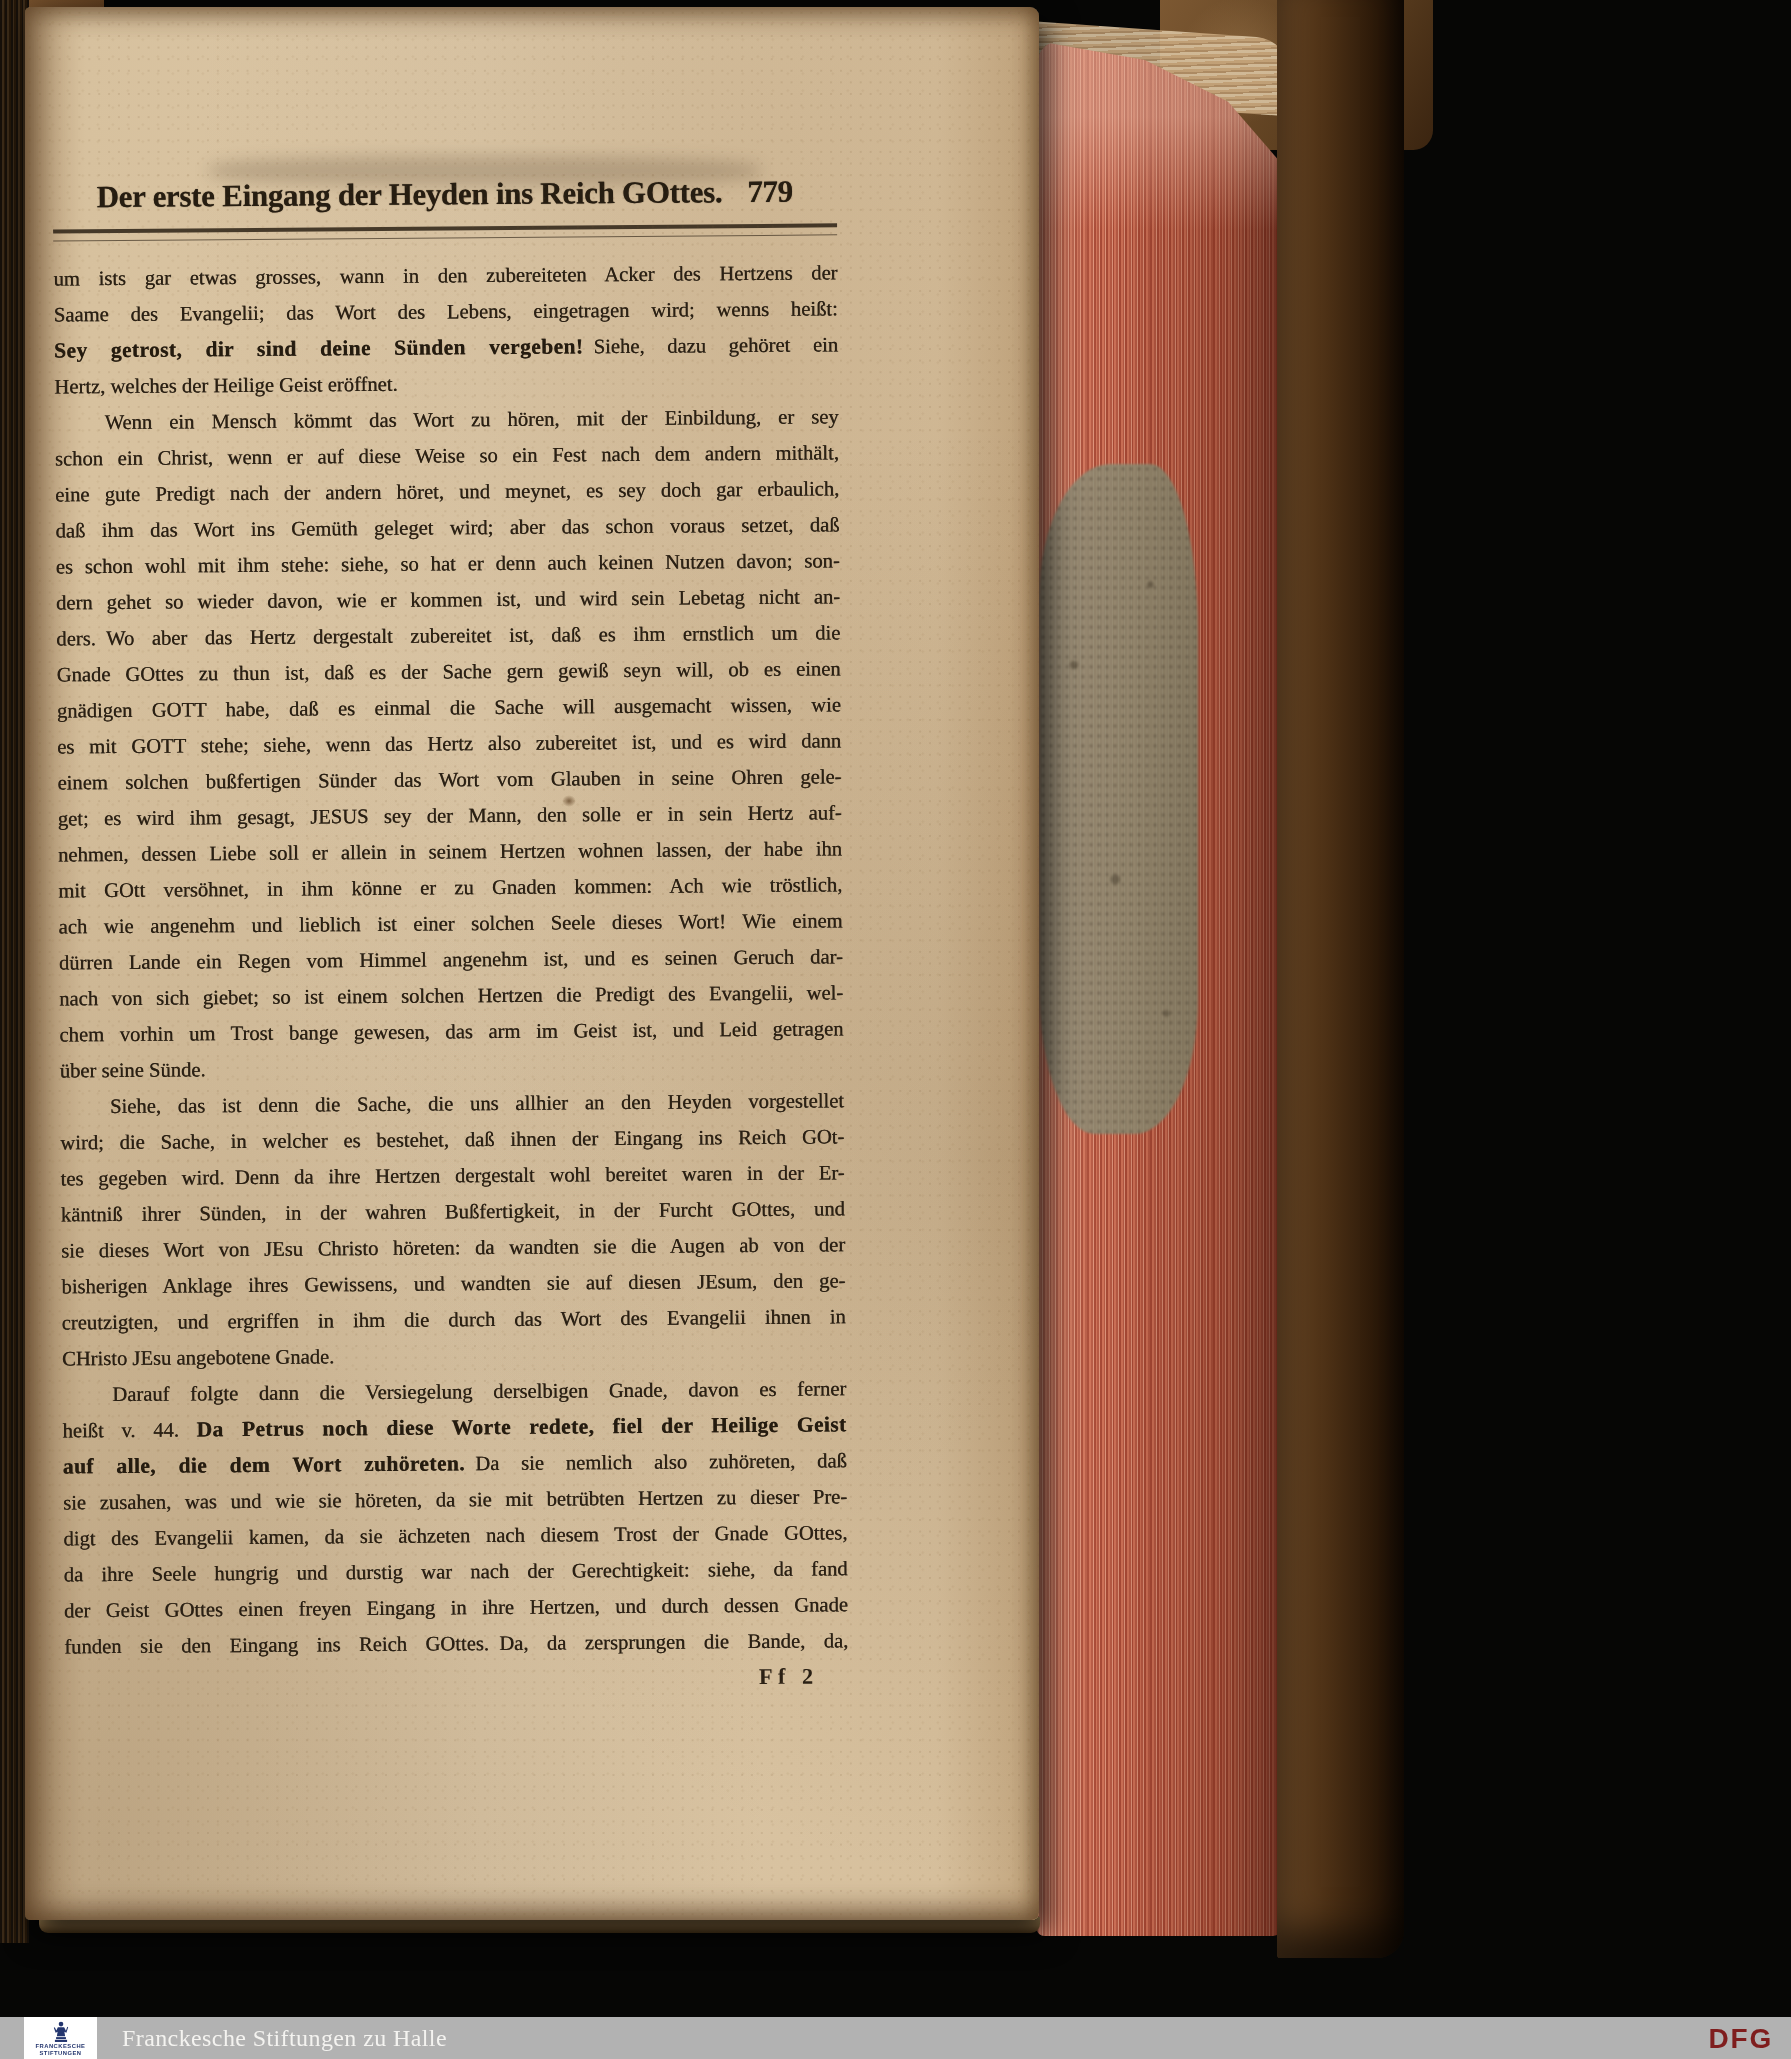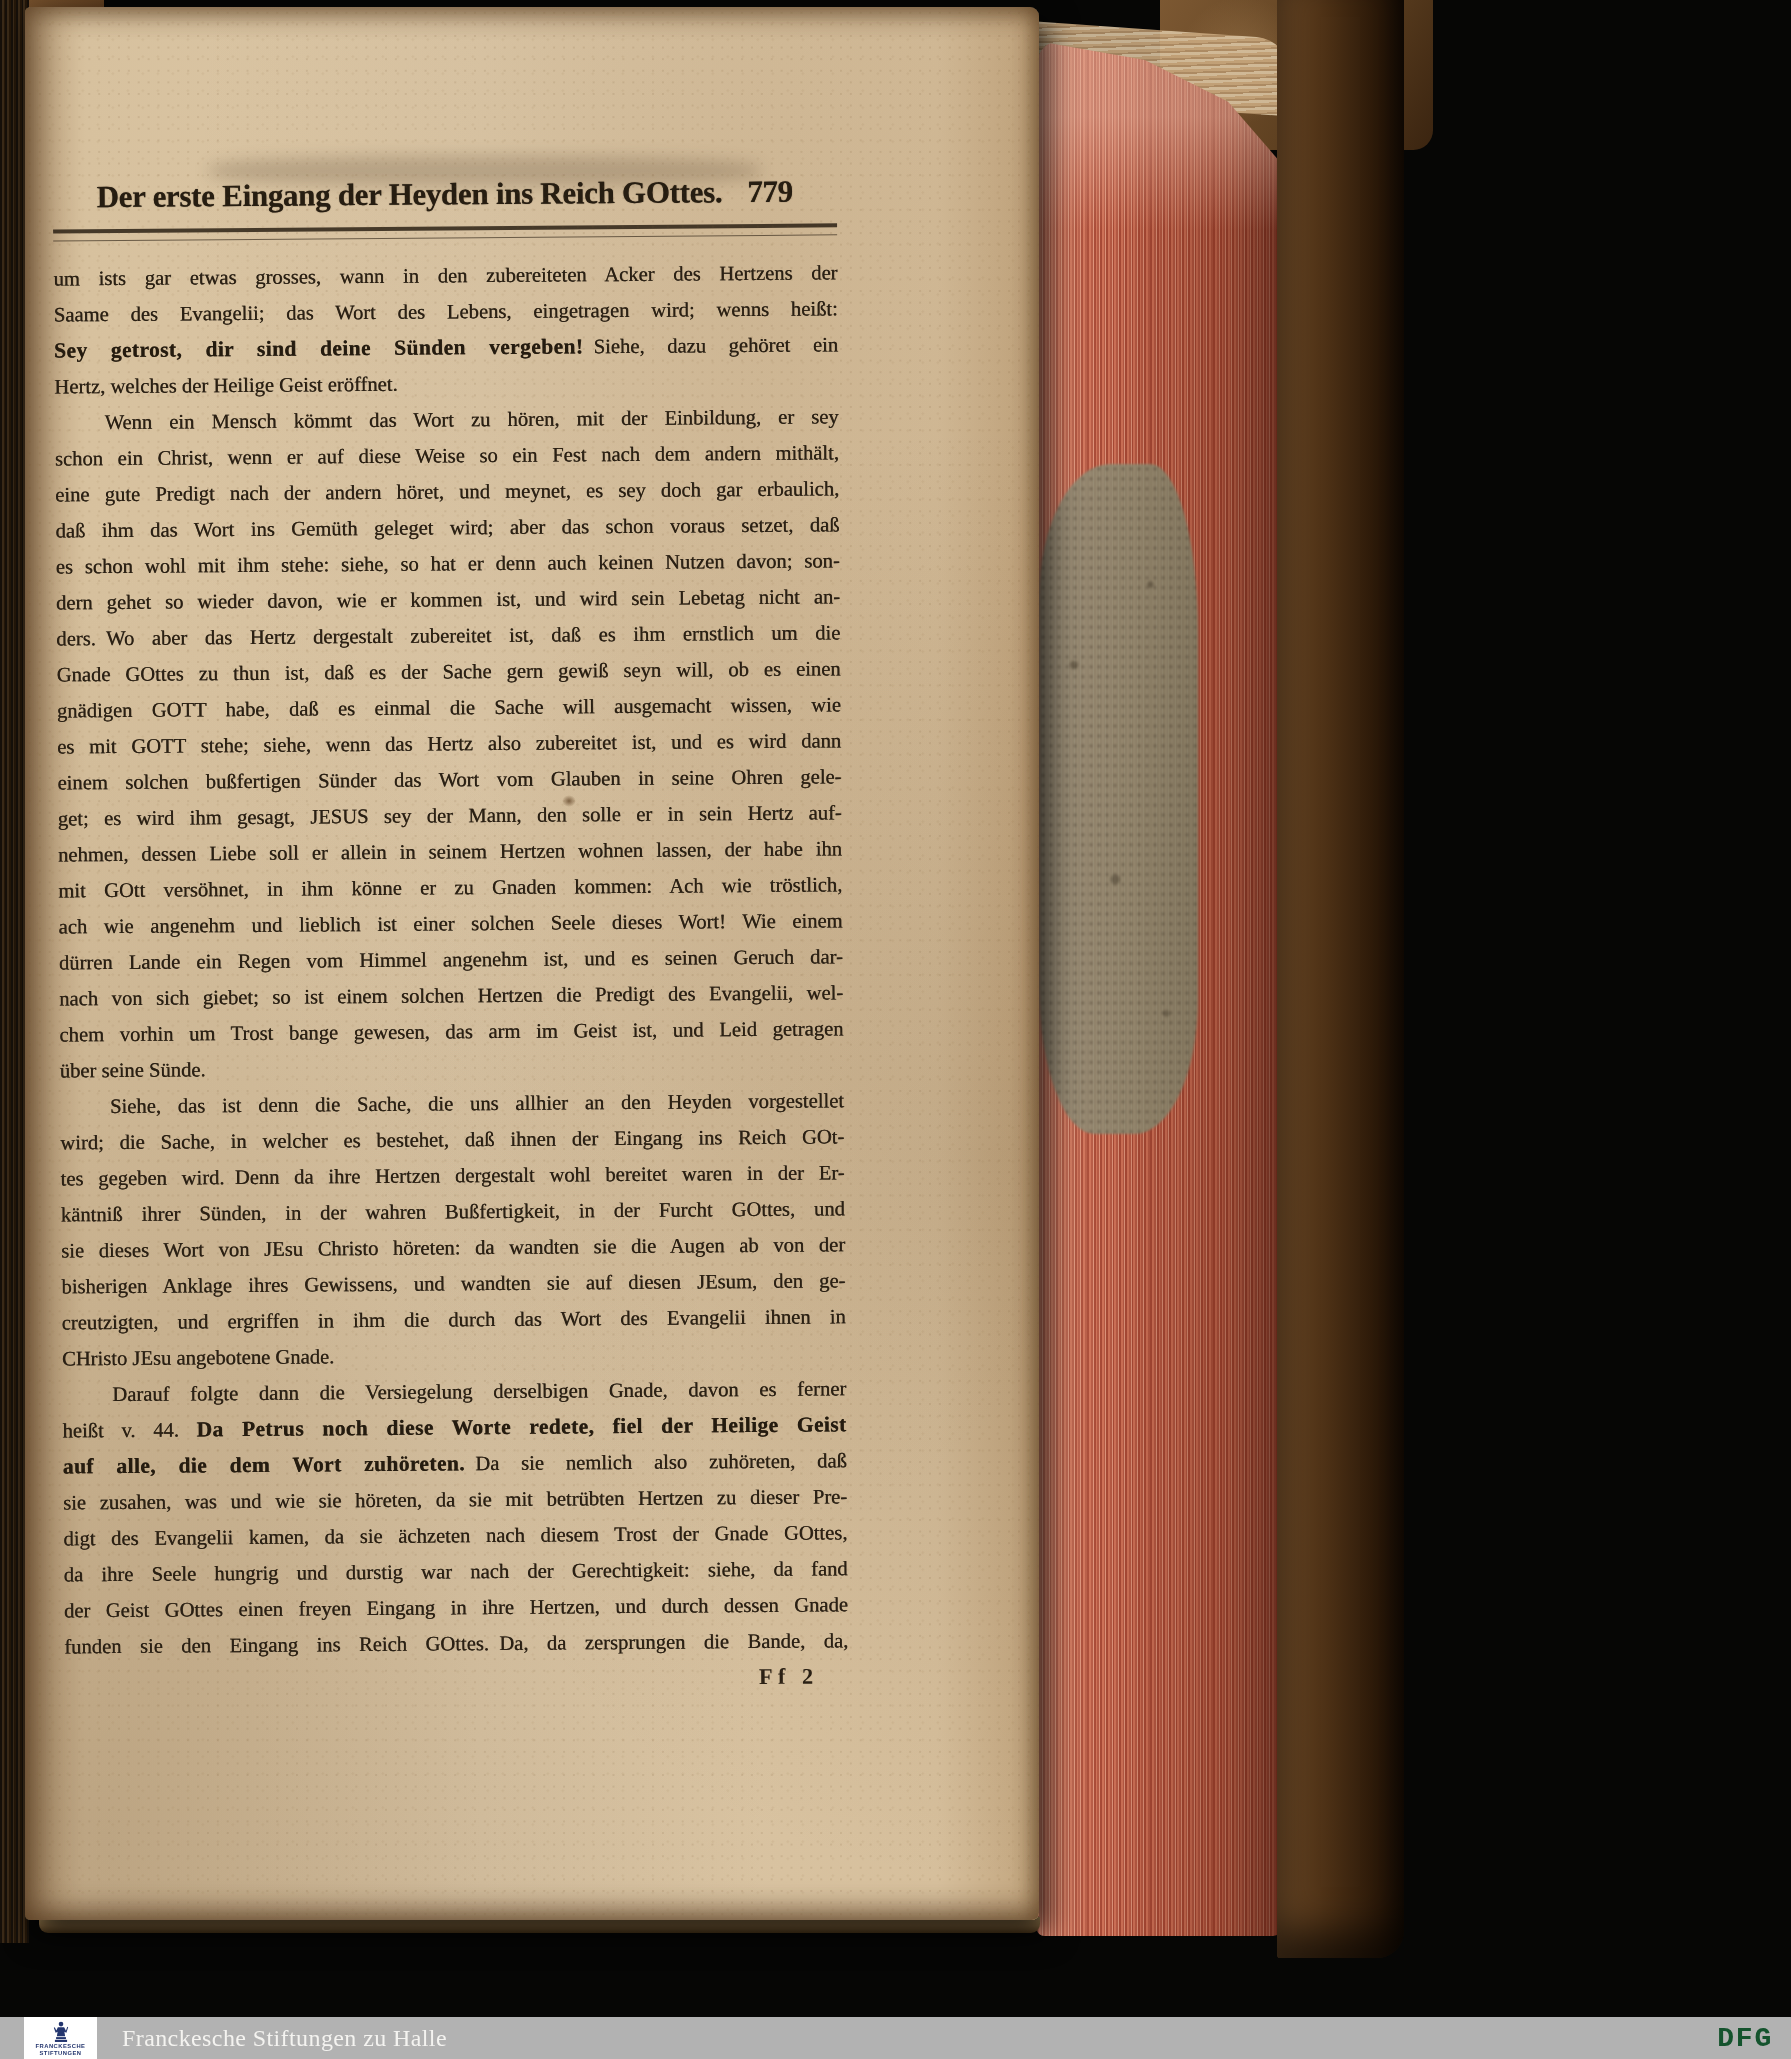--- a/index.html
+++ b/index.html
@@ -94,21 +94,21 @@
   .footer-bar{position:absolute;left:0;top:2017px;width:1791px;height:43px;
     background:#b2b2b2;display:flex;align-items:center;}
   .logo-box{position:absolute;left:24px;top:0;width:73px;height:43px;background:#ffffff;
     display:flex;flex-direction:column;align-items:center;justify-content:center;gap:0.9px;}
   .logo-glyph{width:18px;height:21.5px;}
   .logo-caption{font-family:"Liberation Sans",sans-serif;font-size:5.8px;line-height:6.3px;
     color:#23356e;letter-spacing:0.5px;text-align:center;font-weight:bold;}
   .footer-title{position:absolute;left:122px;top:0;height:43px;display:flex;align-items:center;
     color:#f4f3f0;font-size:24px;font-family:"Liberation Serif",serif;letter-spacing:0.4px;}
   .dfg-mark{position:absolute;right:18px;top:0;height:43px;display:flex;align-items:center;
-    color:#14532d;font-family:Liberation Mono, monospace;font-weight:bold;font-size:28px;
+    color:#7f1d1d;font-family:Liberation Sans, sans-serif;font-weight:bold;font-size:28px;
     letter-spacing:1.8px;}
 </style>
 </head>
 <body>
 
 <div class="scan-stage">
 
   <div class="corner-board-tl"></div>
   <div class="spine-strip"></div>
   <div class="corner-board-tr"></div>

